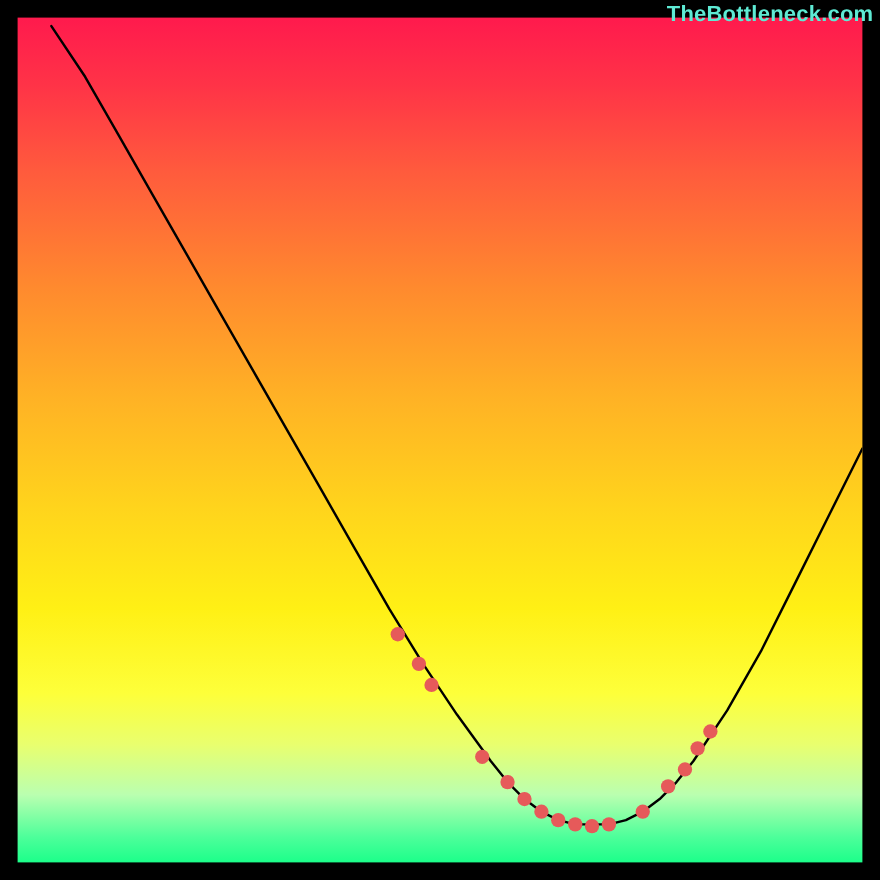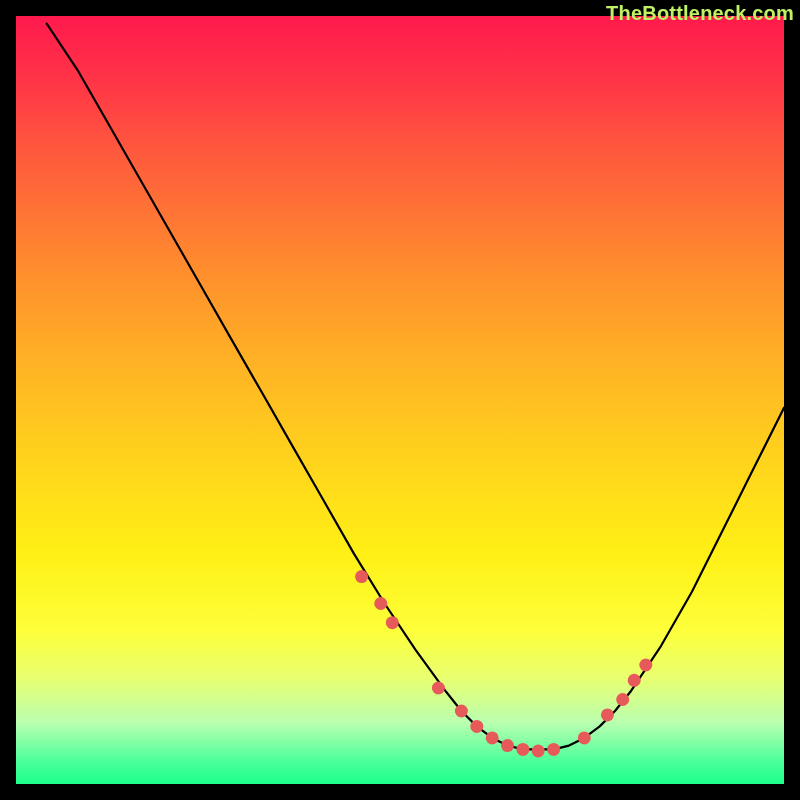--- a/index.html
+++ b/index.html
@@ -38,21 +38,21 @@
       #e9ff6e 86%,
       #baffb0 92%,
       #4dff9a 97%,
       #1cff8a 100%
     );
   }
   .watermark {
     position: absolute;
     top: 2px;
     right: 6px;
-    color: #bef264;
+    color: #5eead4;
     font-size: 20px;
     font-weight: 600;
     letter-spacing: 0.2px;
     z-index: 5;
     user-select: none;
   }
   svg.overlay {
     position: absolute;
     left: 0;
     top: 0;

